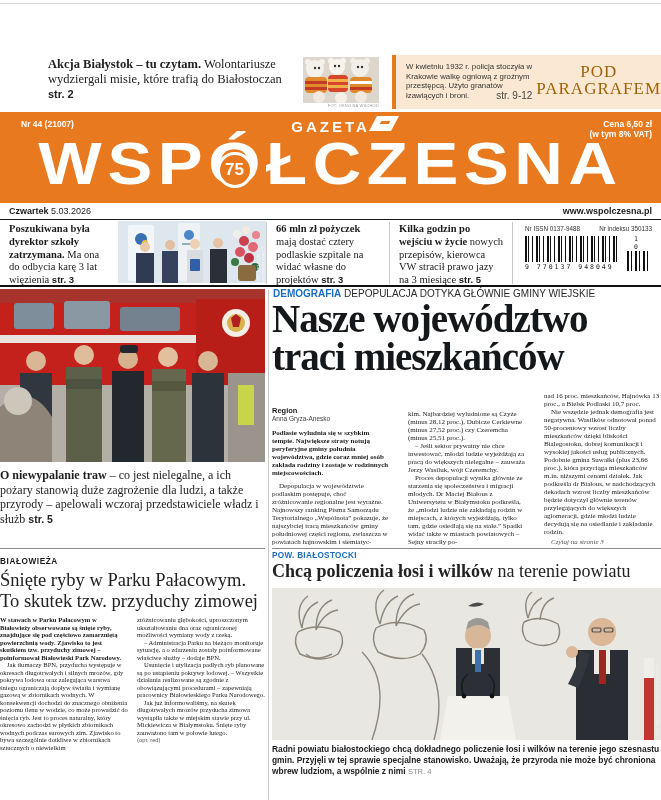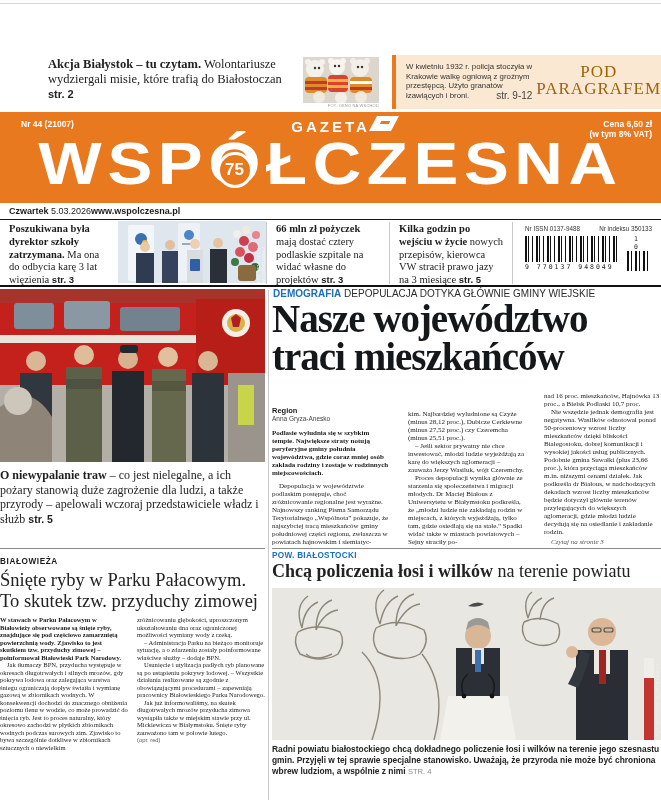--- a/index.html
+++ b/index.html
@@ -34,21 +34,21 @@
   .mh-flag::after { content:""; position:absolute; left:7px; top:5px; width:9px; height:3px; background:#e8791e; }
   .mh-name { position:absolute; top:21px; left:0; width:100%; text-align:center;
      font-size:60px; font-weight:800; letter-spacing:5px; line-height:62px;
      transform:scaleX(1.12); transform-origin:center; white-space:nowrap; }
   .mh-badge { position:absolute; top:40px; left:calc(50% - 114px); width:36px; height:36px;
      border:3px solid #fff; border-radius:50%; background:#e8791e; color:#fff;
      font-size:17px; font-weight:bold; display:flex; align-items:center; justify-content:center; }
 
   
   .dateline { position:absolute; top:203px; left:0; width:661px; height:17px; background:#fff;
-     border-bottom:1px solid #1a1a1a; display:flex; align-items:center;
+     border-bottom:1px solid #1a1a1a; display:flex; justify-content:space-between; align-items:center;
      padding:0 9px; font-size:9px; }
   .dateline .day { font-weight:bold; }
   .dateline .site { font-weight:bold; }
 
   
   .teaser-row { position:absolute; top:221px; left:0; width:661px; height:64px; display:flex; }
   .t-cell { font-family:"Liberation Serif", serif; font-size:10.5px; line-height:12.8px; padding:2px 8px 0 9px; }
   .t-cell .pg { font-family:"Liberation Sans", sans-serif; font-weight:bold; font-size:9.5px; }
   .t1 { width:118px; padding-left:9px; }
   .t-photo { width:148px; height:62px; position:relative; overflow:hidden; }
@@ -319,21 +319,21 @@
   <div class="main-headline">Nasze województwo traci mieszkańców</div>
   <div class="story-body">
     <div class="s-col">
       <div class="sect">Region</div>
       <div class="auth">Anna Gryza-Anesko</div>
       <p class="lead">Podlasie wyludnia się w szybkim tempie. Największe straty notują peryferyjne gminy południa województwa, gdzie coraz mniej osób zakłada rodziny i zostaje w rodzinnych miejscowościach.</p>
       <p style="margin-top:5px">Depopulacja w województwie podlaskim postępuje, choć zróżnicowanie regionalne jest wyraźne. Najnowszy ranking Pisma Samorządu Terytorialnego „Wspólnota” pokazuje, że najszybciej tracą mieszkańców gminy południowej części regionu, zwłaszcza w powiatach hajnowskim i siemiatyc-</p>
     </div>
     <div class="s-col">
       <p>kim. Najbardziej wyludnione są Czyże (minus 28,12 proc.), Dubicze Cerkiewne (minus 27,52 proc.) czy Czeremcha (minus 25,51 proc.).</p>
-      <p>– Jeśli sektor prywatny nie chce inwestować, młodzi ludzie wyjeżdżają za karę do większych aglomeracji – zauważa Jerzy Wasiluk, wójt Czeremchy.</p>
+      <p>– Jeśli sektor prywatny nie chce inwestować, młodzi ludzie wyjeżdżają za pracą do większych nielegalne – zauważa Jerzy Wasiluk, wójt Czeremchy.</p>
       <p>Proces depopulacji wynika głównie ze starzenia się społeczeństwa i migracji młodych. Dr Maciej Białous z Uniwersytetu w Białymstoku podkreśla, że „młodzi ludzie nie zakładają rodzin w miejscach, z których wyjeżdżają, tylko tam, gdzie osiedlają się na stałe.” Spadki widać także w miastach powiatowych – Sejny straciły po-</p>
     </div>
     <div class="s-col">
       <p>nad 16 proc. mieszkańców, Hajnówka 13 proc., a Bielsk Podlaski 10,7 proc.</p>
       <p>Nie wszędzie jednak demografia jest negatywna. Wasilków odnotował ponad 50-procentowy wzrost liczby mieszkańców dzięki bliskości Białegostoku, dobrej komunikacji i wysokiej jakości usług publicznych. Podobnie gmina Suwałki (plus 23,66 proc.), która przyciąga mieszkańców m.in. niższymi cenami działek. Jak podkreśla dr Białous, w nadchodzących dekadach wzrost liczby mieszkańców będzie dotyczył głównie terenów przylegających do większych aglomeracji, gdzie młodzi ludzie decydują się na osiedlanie i zakładanie rodzin.</p>
       <p class="more">Czytaj na stronie 3</p>
     </div>
   </div>
 
   <div class="right-rule"></div>

